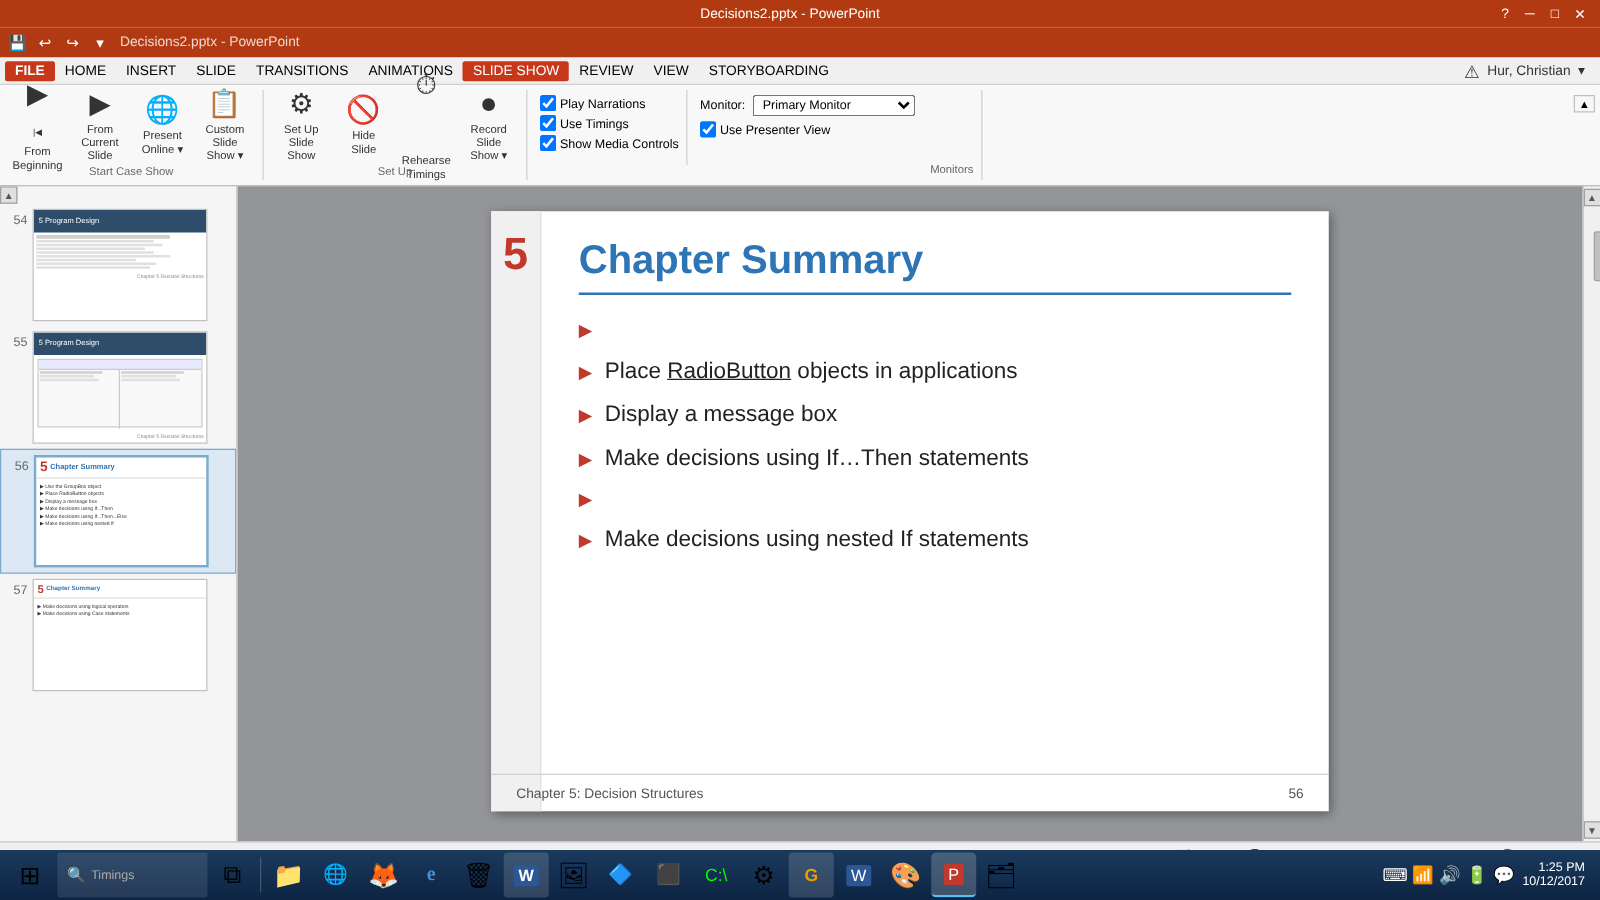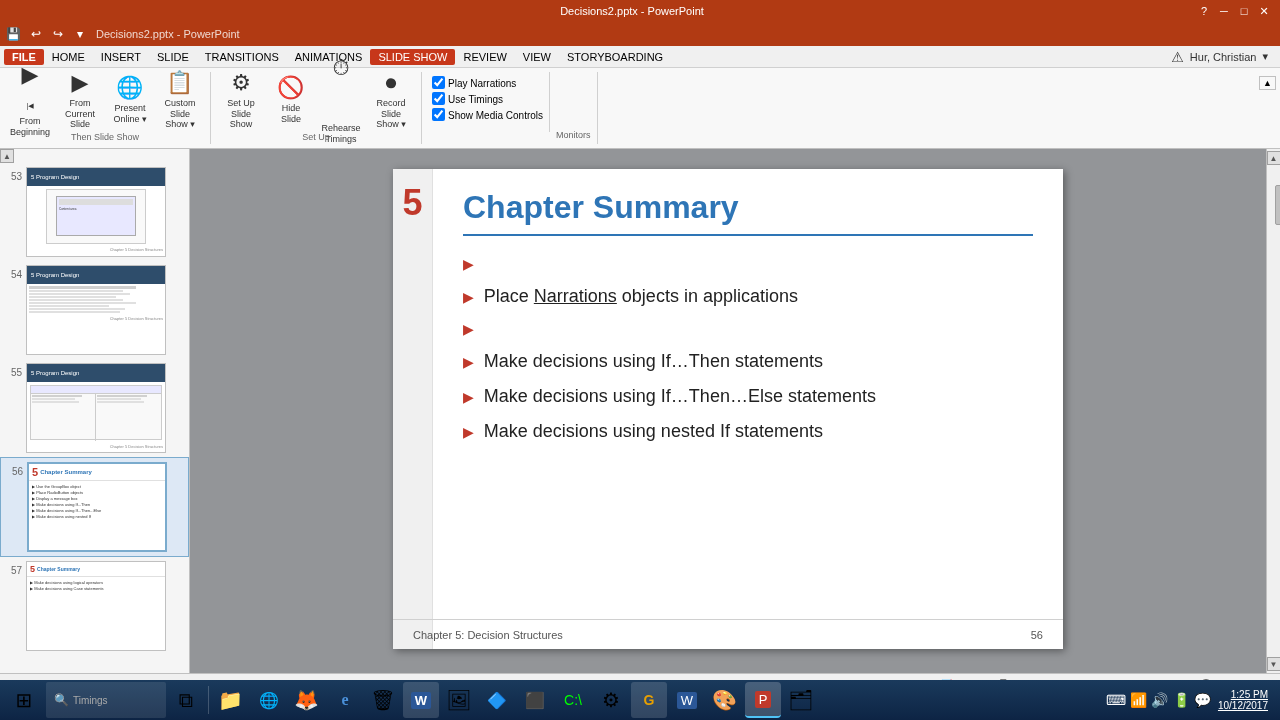--- a/index.html
+++ b/index.html
@@ -412,21 +412,21 @@
     .taskbar-sep { width: 1px; height: 28px; background: rgba(255,255,255,0.2); margin: 0 2px; }
     .taskbar-right {
       margin-left: auto;
       display: flex;
       align-items: center;
       gap: 6px;
       color: white;
       font-size: 10px;
       padding-right: 8px;
     }
-    .taskbar-clock { text-align: right; text-decoration: underline; }
+    .taskbar-clock { text-align: right; }
     .taskbar-icons { display: flex; gap: 4px; align-items: center; }
     .tray-icon { font-size: 14px; cursor: pointer; }
 
     .ribbon-divider {
       width: 1px;
       height: 60px;
       background: #d0d0d0;
       margin: 0 2px;
     }
   </style>
@@ -485,21 +485,21 @@
         </div>
         <div class="rb-btn">
           <div class="rb-icon">🌐</div>
           <span style="font-size:9px; text-align:center; line-height:1.2;">Present<br>Online ▾</span>
         </div>
         <div class="rb-btn">
           <div class="rb-icon">📋</div>
           <span style="font-size:9px; text-align:center; line-height:1.2;">Custom Slide<br>Show ▾</span>
         </div>
       </div>
-      <div class="ribbon-group-label">Then Slide Show</div>
+      <div class="ribbon-group-label">Start Case Show</div>
     </div>
 
     <div class="ribbon-group">
       <div class="ribbon-group-buttons">
         <div class="rb-btn">
           <div class="rb-icon">⚙</div>
           <span style="font-size:9px; text-align:center; line-height:1.2;">Set Up<br>Slide Show</span>
         </div>
         <div class="rb-btn">
           <div class="rb-icon">🚫</div>
@@ -523,54 +523,48 @@
           <input type="checkbox" checked="" style=""> Play Narrations
         </label>
         <label class="checkbox-label">
           <input type="checkbox" checked="" style=""> Use Timings
         </label>
         <label class="checkbox-label">
           <input type="checkbox" checked="" style=""> Show Media Controls
         </label>
       </div>
       <div class="ribbon-divider"></div>
+      <div class="monitor-section">
+        <div class="monitor-row">
+          <span>Monitor:</span>
+          <select class="monitor-select">
+            <option>Primary Monitor</option>
+          </select>
+        </div>
+        <label class="checkbox-label">
+          <input type="checkbox" checked="" style=""> Use Presenter View
+        </label>
+      </div>
       <div style="display:flex; align-items:flex-end; padding-bottom:2px;">
         <div class="ribbon-group-label" style="margin-left:4px;">Monitors</div>
       </div>
     </div>
 
     <div style="margin-left:auto; padding-right:4px; display:flex; align-items:flex-start; padding-top:4px;">
       <button style="background:none; border:1px solid #c0c0c0; cursor:pointer; font-size:9px; padding:1px 3px;">▲</button>
     </div>
   </div>
 </div>
 
 <div id="main">
 
   <div id="slide-panel">
 
     <div class="scroll-btn">▲</div>
 
-    <div class="slide-thumb">
-      <span class="slide-num">53</span>
-      <div class="slide-img">
-        <div class="s53-header">
-            <span>5 Program Design</span>
-          </div>
-        <div class="s53-body" style="display:flex; justify-content:center; align-items:center; height:60px;">
-          <div style="width:100px; height:55px; border:0.5px solid #ccc; background:#f9f9f9; display:flex; flex-direction:column; align-items:center; justify-content:center;">
-            <div style="width:80px; height:40px; background:#e8e8ff; border:0.5px solid #aaa; font-size:4px; padding:2px;">
-              <div style="background:#ddd; height:6px; margin-bottom:2px;"></div>
-              <div style="font-size:3px; color:#333;">Content area</div>
-            </div>
-          </div>
-        </div>
-        <div style="font-size:4px; color:#888; text-align:right; padding:1px 2px;">Chapter 5 Decision Structures</div>
-      </div>
-    </div>
 
     <div class="slide-thumb">
       <span class="slide-num">54</span>
       <div class="slide-img">
         <div class="s54-header">
             <span>5 Program Design</span>
           </div>
         <div class="s54-body">
           <div style="margin-bottom:1px; height:3px; background:#d0d0d0; width:80%;"></div>
           <div style="height:2px; background:#e0e0e0; width:70%; margin-bottom:1px;"></div>
@@ -657,32 +651,32 @@
 
       <div class="slide-content-area">
         <div class="slide-title">Chapter Summary</div>
 
         <ul class="bullet-list">
           <li class="bullet-item">
             <span class="bullet-arrow">▶</span>
           </li>
           <li class="bullet-item">
             <span class="bullet-arrow">▶</span>
-            <span>Place <span class="underline">Narrations</span> objects in applications</span>
+            <span>Place <span class="underline">RadioButton</span> objects in applications</span>
           </li>
           <li class="bullet-item">
             <span class="bullet-arrow">▶</span>
+            <span>Display a message box</span>
           </li>
           <li class="bullet-item">
             <span class="bullet-arrow">▶</span>
             <span>Make decisions using If…Then statements</span>
           </li>
           <li class="bullet-item">
             <span class="bullet-arrow">▶</span>
-            <span>Make decisions using If…Then…Else statements</span>
           </li>
           <li class="bullet-item">
             <span class="bullet-arrow">▶</span>
             <span>Make decisions using nested If statements</span>
           </li>
         </ul>
       </div>
 
       <div class="slide-footer">
         <span>Chapter 5: Decision Structures</span>

